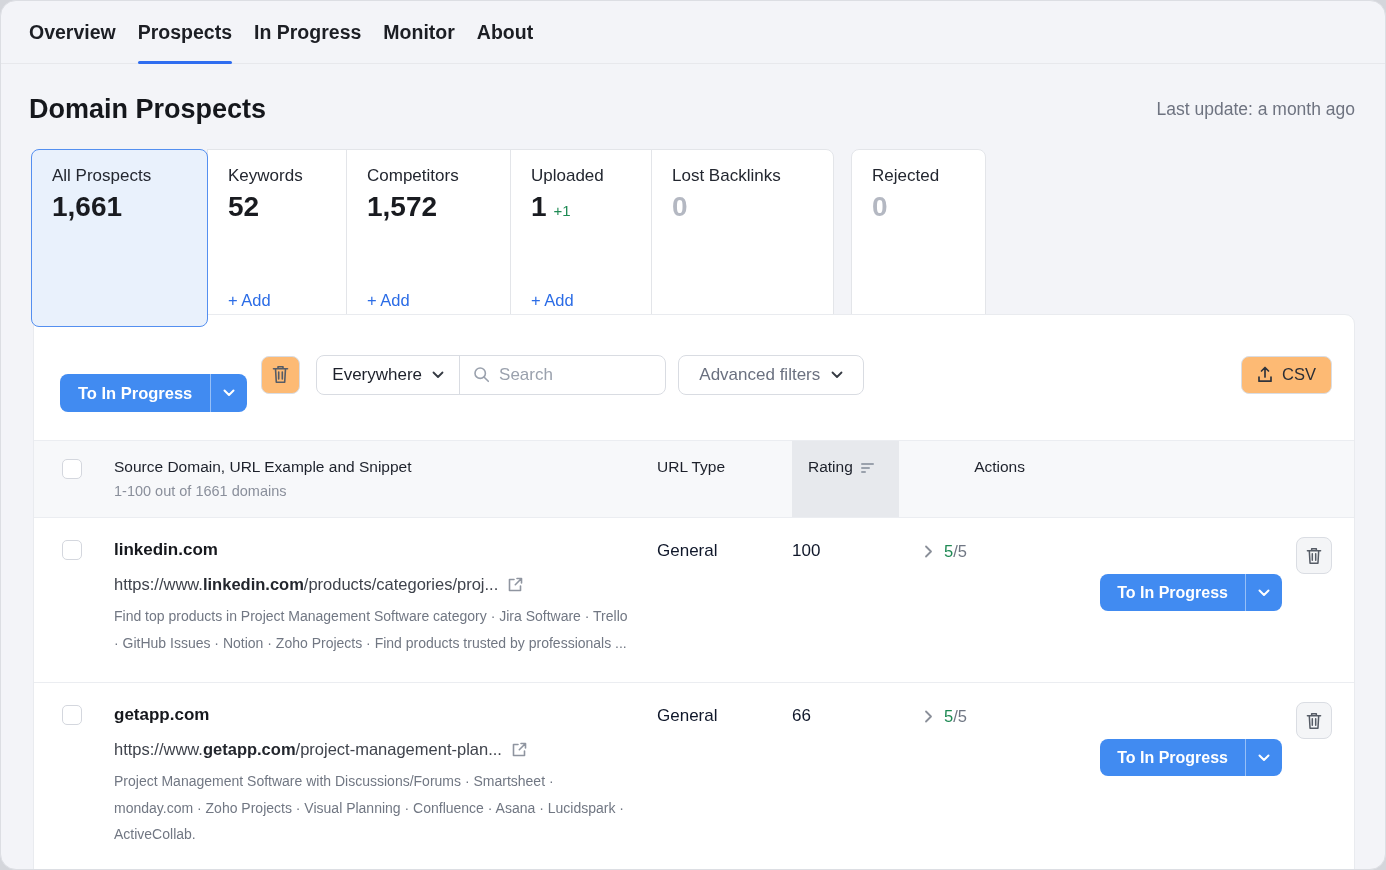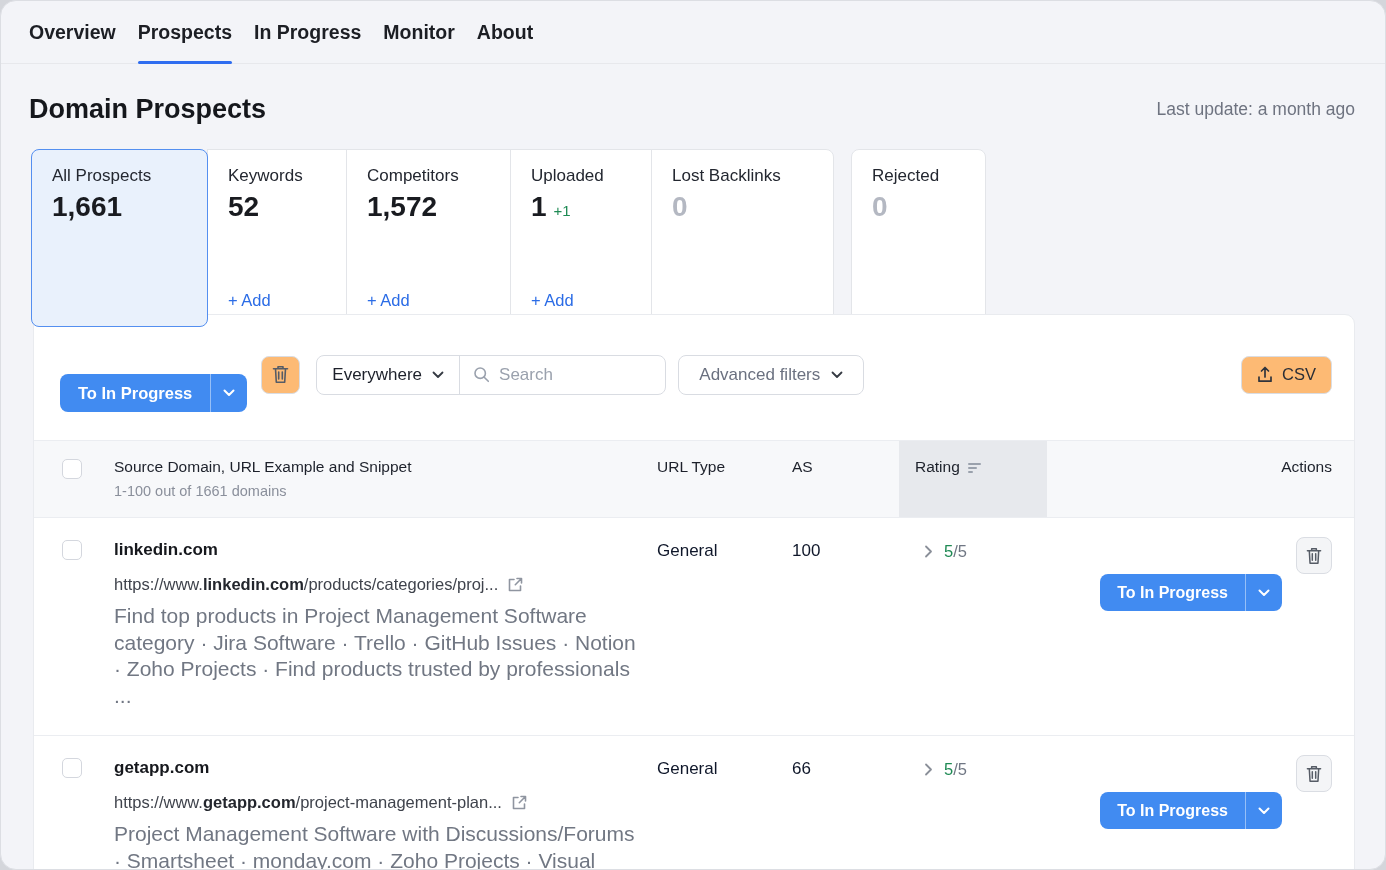--- a/index.html
+++ b/index.html
@@ -134,21 +134,21 @@
     padding:22px 0 26px; border-bottom:1px solid #ebedf1;
   }
   .td-check { padding-left:28px; }
   .checkbox {
     display:inline-block; width:20px; height:20px;
     background:#fff; border:1.5px solid #d4d7de; border-radius:5px; cursor:pointer;
   }
   .domain { font-size:17px; font-weight:700; color:#16181d; }
   .urlline { margin-top:15px; display:flex; align-items:center; gap:9px; font-size:16.5px; color:#3f434c; }
   .urlline .u-domain { font-weight:700; color:#23262d; }
-  .snippet { margin-top:9px; width:522px; font-size:21px; color:#717783; line-height:26.5px; }
+  .snippet { margin-top:9px; width:522px; font-size:14px; color:#717783; line-height:26.5px; }
   .td-plain { font-size:17px; color:#0f172a; padding-top:1px; }
   .td-rating { display:flex; align-items:flex-start; gap:11px; padding-left:25px; padding-top:2px; font-size:16.5px; }
   .td-rating .chev-r { margin-top:3px; }
   .rating-val { color:#1f8a54; }
   .rating-suffix { color:#6f7683; }
   .td-actions { display:flex; justify-content:flex-end; align-items:flex-start; gap:14px; padding-right:22px; margin-top:-3px; }
   .td-actions .btn-split { height:37px; }
   .td-actions .btn-split .split-main { font-size:16px; padding:0 17px; }
   .row-trash { width:36px; height:37px; background:#f4f5f7; }
   .stub { height:24px; background:#fff; }
@@ -275,21 +275,20 @@
 
     <div class="thead">
       <div class="th th-check">
         <span class="checkbox"></span>
       </div>
       <div class="th">
         <div>Source Domain, URL Example and Snippet</div>
         <div class="th-sub">1-100 out of 1661 domains</div>
       </div>
       <div class="th">URL Type</div>
-      <div class="th">AS</div>
       <div class="th th-rating">
         <span>Rating</span>
         <span class="sorticon">
           <svg width="14" height="10" viewBox="0 0 14 10">
               <rect x="0" y="0" width="13" height="2" rx="1" fill="#9aa1ac"></rect>
               <rect x="0" y="4" width="9" height="2" rx="1" fill="#9aa1ac"></rect>
               <rect x="0" y="8" width="5" height="2" rx="1" fill="#9aa1ac"></rect>
             </svg>
         </span>
       </div>

